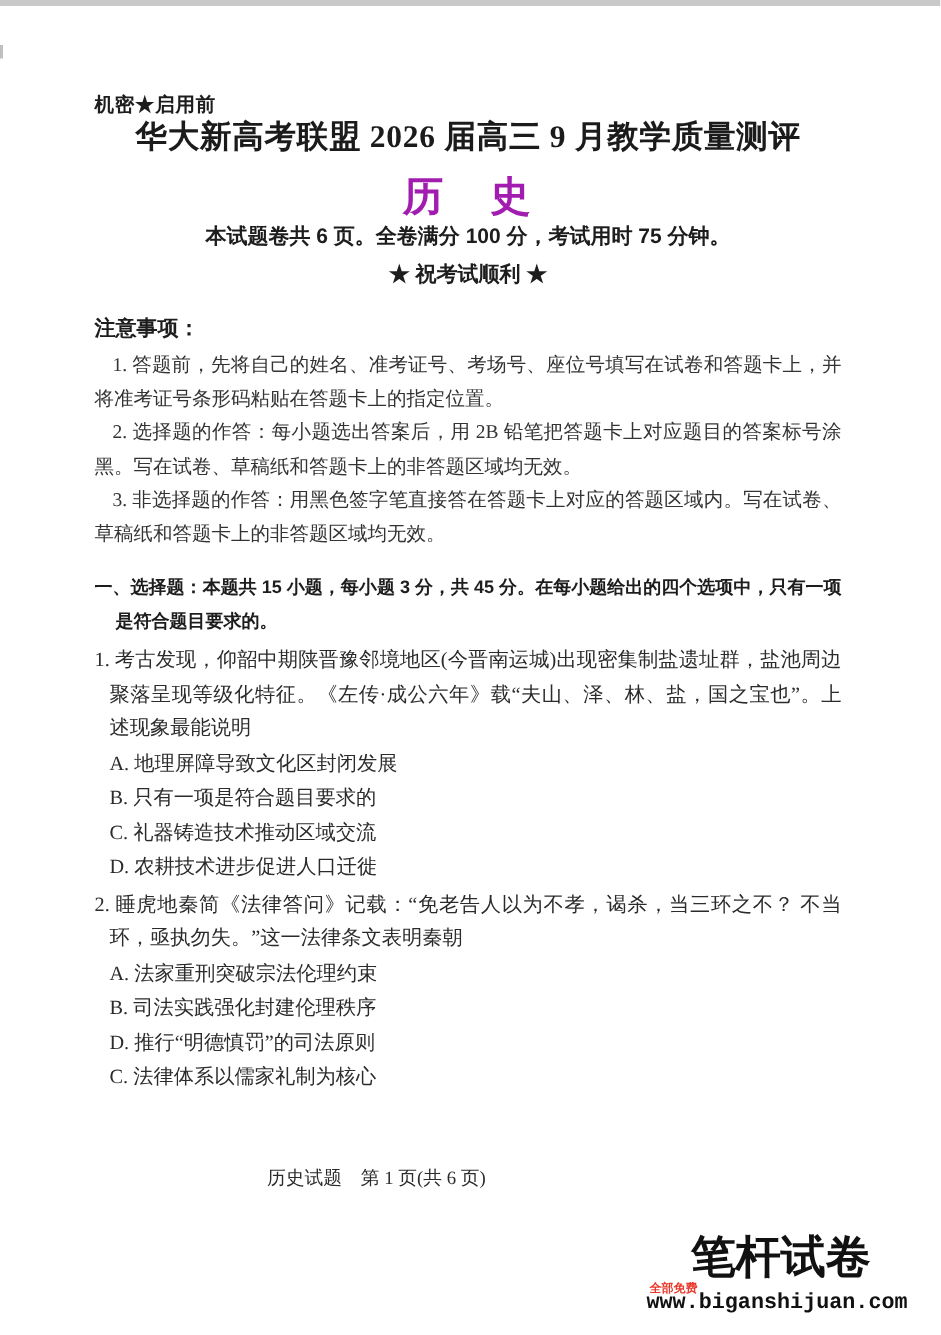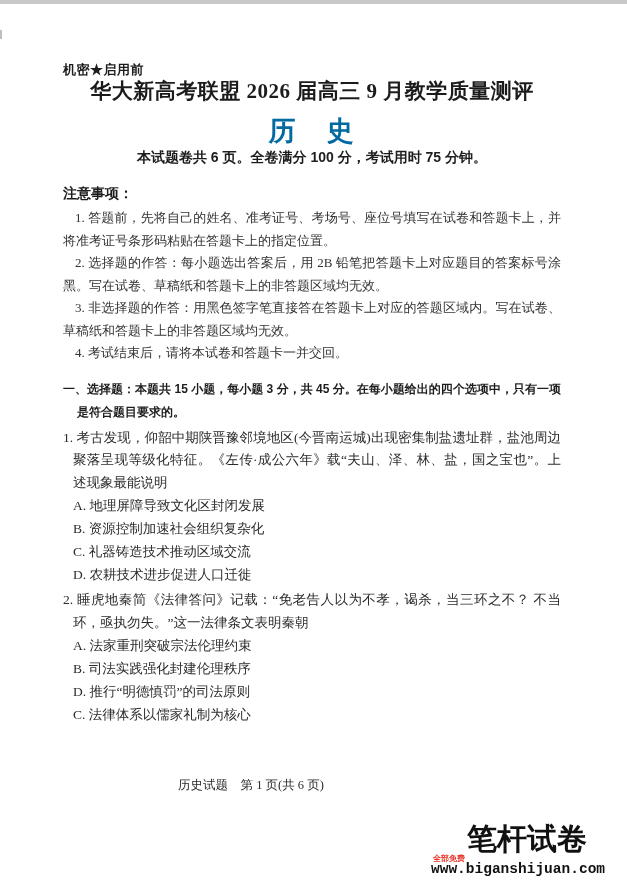--- a/index.html
+++ b/index.html
@@ -39,21 +39,21 @@
     font-size: 21px; line-height: 26px;
     color: #1b1b1b;
     letter-spacing: 0.5px;
   }
   .subject-title {
     margin-top: 10px;
     text-align: center;
     font-family: "Liberation Serif", serif;
     font-weight: bold;
     font-size: 27px; line-height: 34px;
-    color: #0369a1;
+    color: #a21caf;
     letter-spacing: 2px;
   }
   .exam-meta {
     text-align: center;
     font-family: "Liberation Sans", sans-serif;
     font-weight: bold;
     font-size: 14px; line-height: 18px;
     color: #1d1d1d;
   }
   .blessing {
@@ -116,22 +116,23 @@
     right: 24px; top: 822px;
     width: 170px;
     text-align: left;
   }
   .watermark-brand {
     font-family: "Liberation Sans", sans-serif;
     font-weight: bold;
     font-size: 30px; line-height: 33px;
     color: #111111;
     letter-spacing: 0px;
-    margin-left: 34px;
+    margin-left: 5px;
     white-space: nowrap;
+    text-align: center;
   }
   .watermark-free {
     position: absolute;
     left: 0px; top: 32px;
     font-family: "Liberation Sans", sans-serif;
     font-weight: bold;
     font-size: 8px; line-height: 9px;
     white-space: nowrap;
   }
   .watermark-url {
@@ -153,36 +154,36 @@
 <div class="content">
 
   <div class="classification">机密★启用前</div>
 
   <div class="league-title">华大新高考联盟 2026 届高三 9 月教学质量测评</div>
 
   <div class="subject-title">历　史</div>
 
   <div class="exam-meta">本试题卷共 6 页。全卷满分 100 分，考试用时 75 分钟。</div>
 
+  <div class="blessing">★ 祝考试顺利 ★</div>
 
   <div class="notices-heading">注意事项：</div>
 
   <div class="notices">
     <div class="notice-item">1. 答题前，先将自己的姓名、准考证号、考场号、座位号填写在试卷和答题卡上，并将准考证号条形码粘贴在答题卡上的指定位置。</div>
     <div class="notice-item">2. 选择题的作答：每小题选出答案后，用 2B 铅笔把答题卡上对应题目的答案标号涂黑。写在试卷、草稿纸和答题卡上的非答题区域均无效。</div>
     <div class="notice-item">3. 非选择题的作答：用黑色签字笔直接答在答题卡上对应的答题区域内。写在试卷、草稿纸和答题卡上的非答题区域均无效。</div>
-    <div class="notice-item">4. 考试结束后，请将本试卷和答题卡一并交回。</div>
   </div>
 
   <div class="section-heading">一、选择题：本题共 15 小题，每小题 3 分，共 45 分。在每小题给出的四个选项中，只有一项是符合题目要求的。</div>
 
   <div class="question">
     <div class="stem">1. 考古发现，仰韶中期陕晋豫邻境地区(今晋南运城)出现密集制盐遗址群，盐池周边聚落呈现等级化特征。《左传·成公六年》载“夫山、泽、林、盐，国之宝也”。上述现象最能说明</div>
     <div class="option">A. 地理屏障导致文化区封闭发展</div>
-    <div class="option">B. 资源控制加速社会组织复杂化</div>
+    <div class="option">B. 只有一项是符合题目要求的</div>
     <div class="option">C. 礼器铸造技术推动区域交流</div>
     <div class="option">D. 农耕技术进步促进人口迁徙</div>
   </div>
 
   <div class="question">
     <div class="stem">2. 睡虎地秦简《法律答问》记载：“免老告人以为不孝，谒杀，当三环之不？ 不当环，亟执勿失。”这一法律条文表明秦朝</div>
     <div class="option">A. 法家重刑突破宗法伦理约束</div>
     <div class="option">B. 司法实践强化封建伦理秩序</div>
     <div class="option">D. 推行“明德慎罚”的司法原则</div>
     <div class="option">C. 法律体系以儒家礼制为核心</div>

